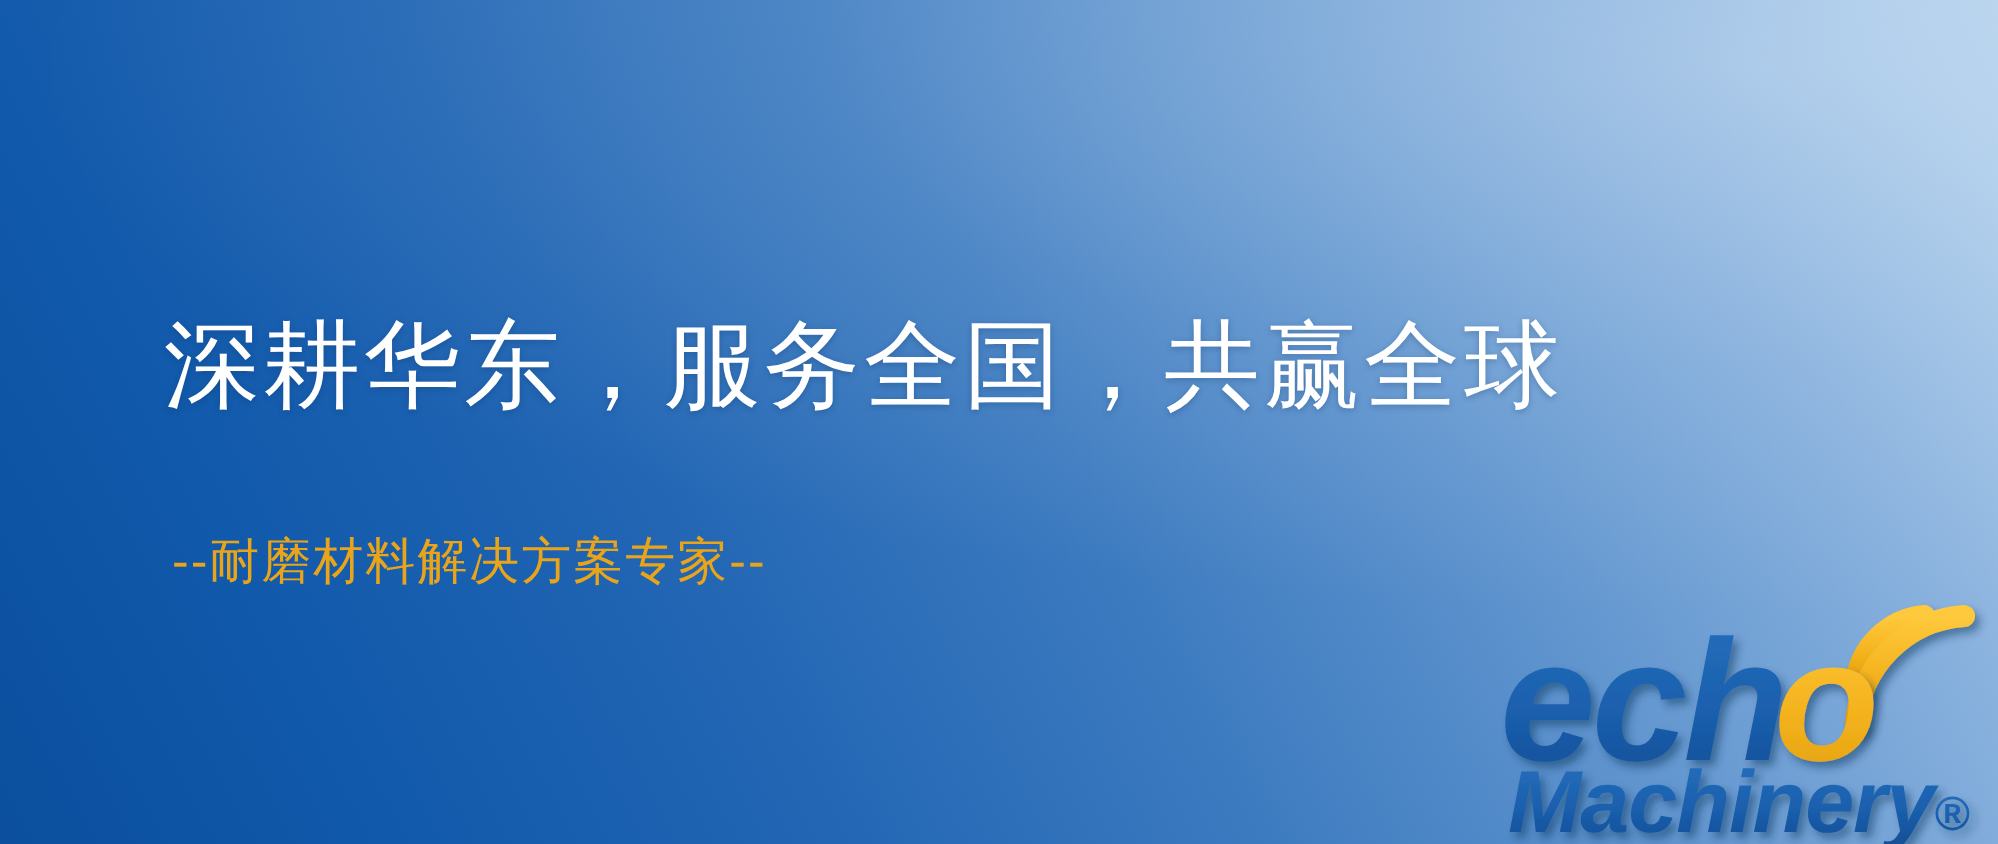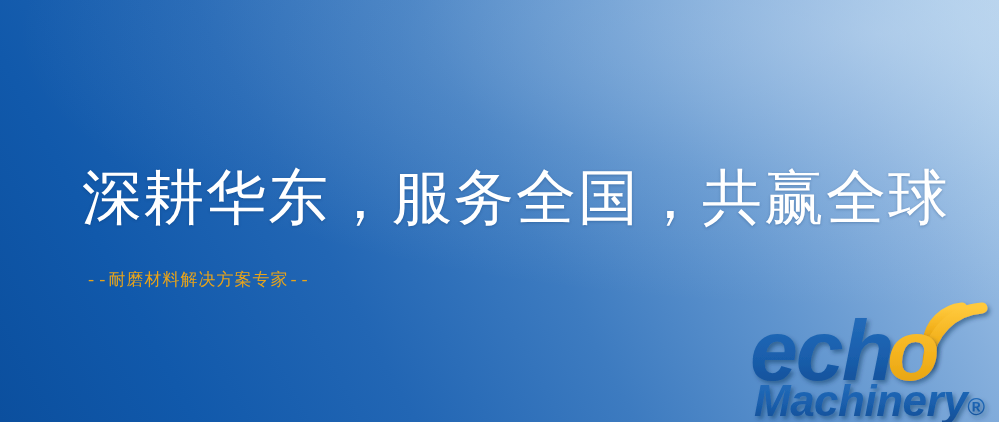--- a/index.html
+++ b/index.html
@@ -38,37 +38,36 @@
         rgba(210,228,245,0.12) 40%,
         rgba(0,0,0,0.00) 72%);
     pointer-events: none;
   }
 
   
   .headline {
     position: absolute;
     left: 82px;
     top: 150px;
-    font-family: Liberation Sans, sans-serif;
-    font-size: 60px;
+    font-family: Liberation Mono, monospace;
+    font-size: 48px;
     line-height: 74px;
     color: #ffffff;
     letter-spacing: 2px;
     white-space: nowrap;
     text-shadow: 0 1px 3px rgba(10,50,100,0.30);
-    margin-top: 11px;
   }
 
   
   .subtitle {
     position: absolute;
     left: 86px;
     top: 264px;
-    font-family: Liberation Mono, monospace;
-    font-size: 17px;
+    font-family: Liberation Sans, sans-serif;
+    font-size: 25px;
     line-height: 34px;
     color: #E9A419;
     letter-spacing: 1px;
     white-space: nowrap;
     text-align: right;
   }
 
   
   #logo {
     position: absolute;

